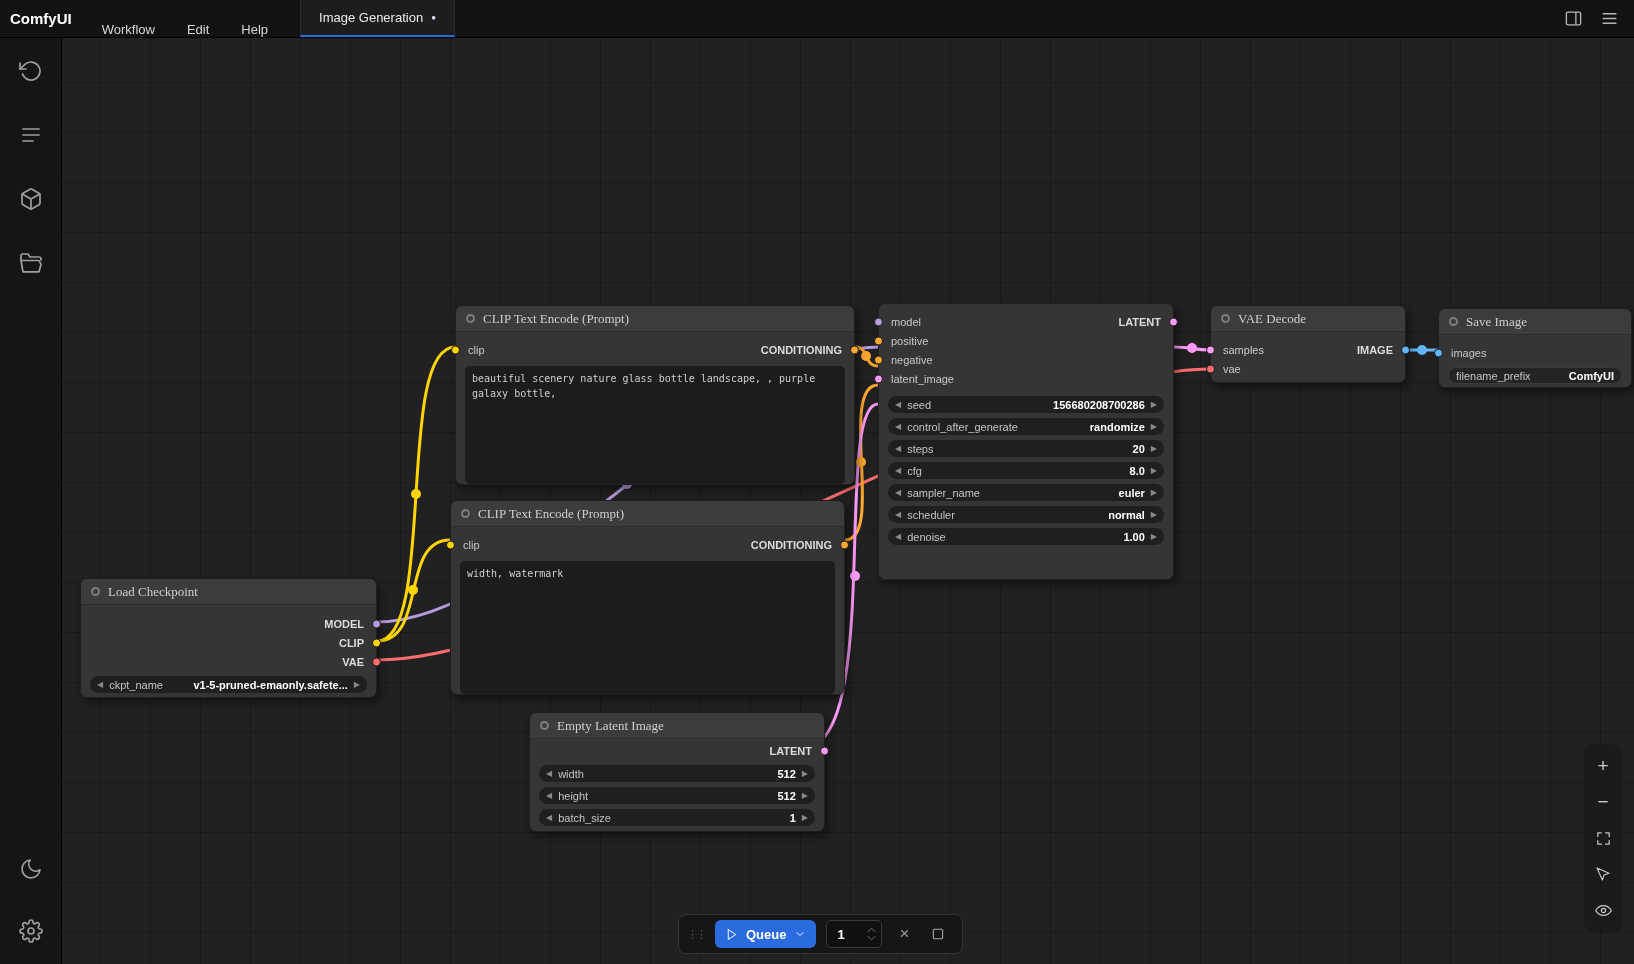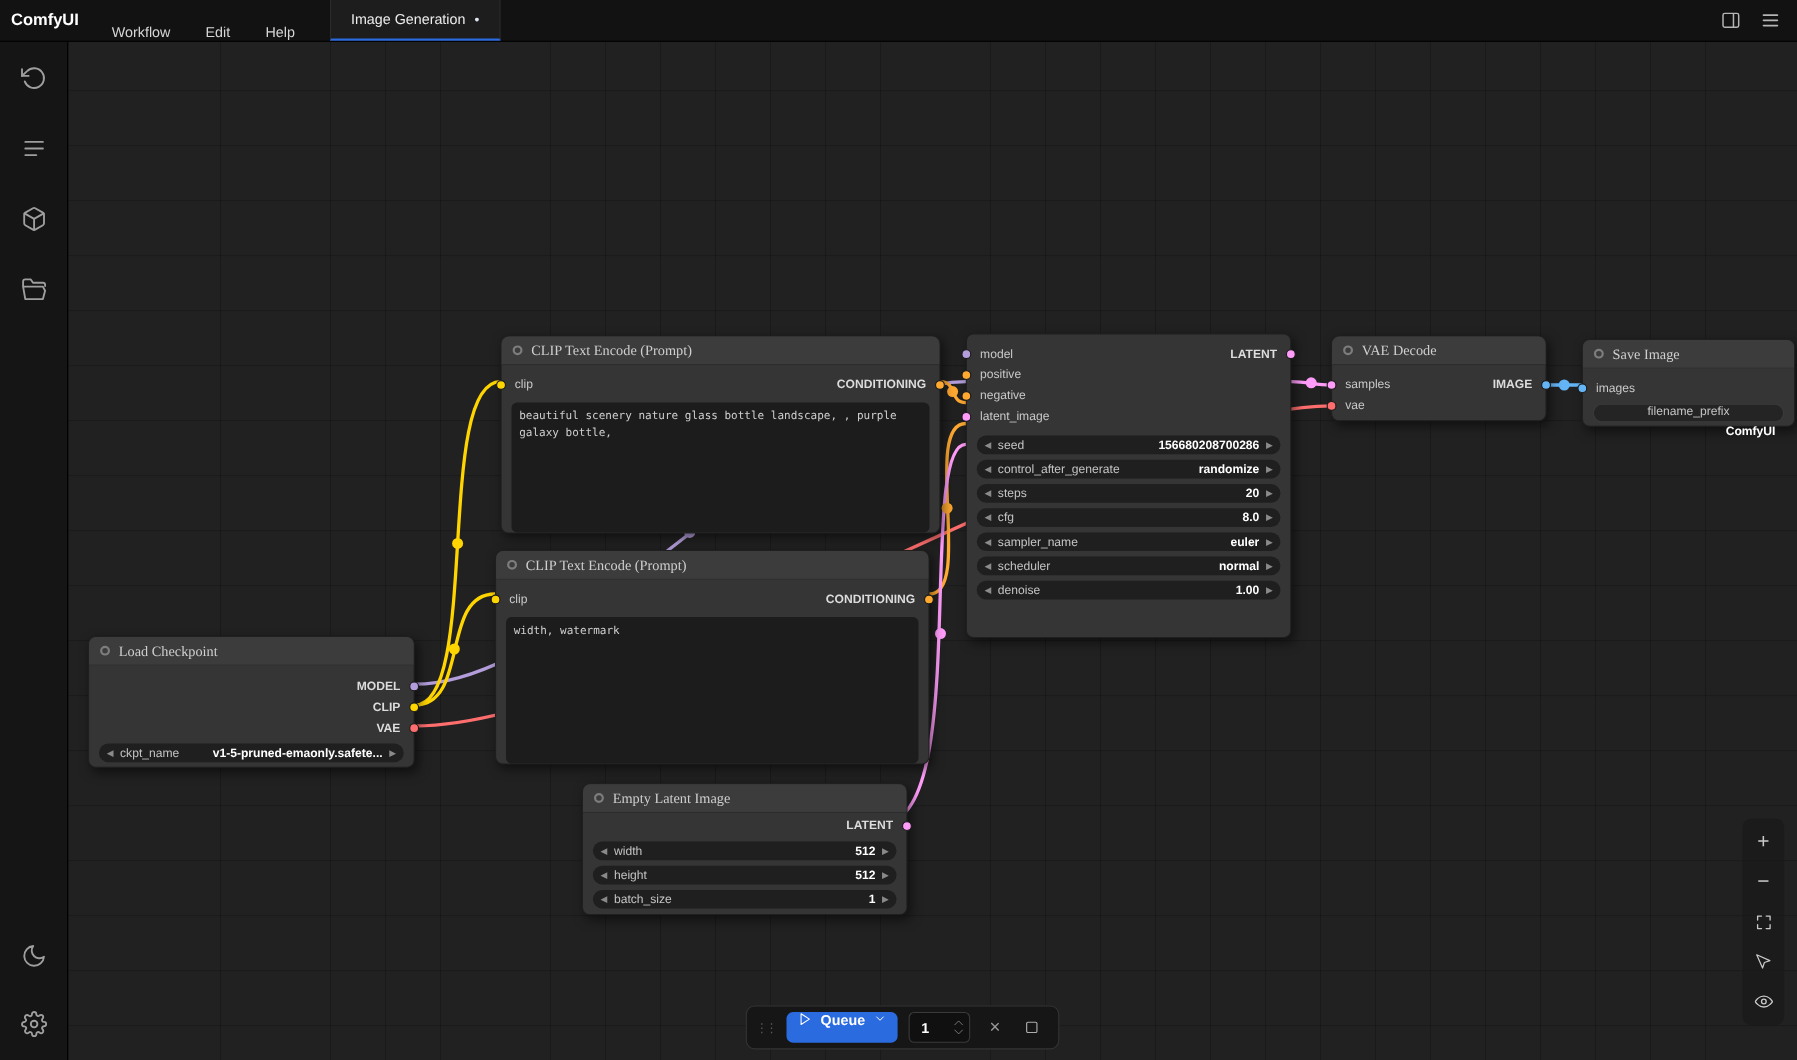--- a/index.html
+++ b/index.html
@@ -46,26 +46,26 @@
   .sdot.in { left:-5px; } .sdot.out { right:-5px; }
   .c-model{background:#b39ddb} .c-clip{background:#ffd500} .c-vae{background:#ff6e6e}
   .c-cond{background:#ffa931} .c-latent{background:#ff9cf9} .c-image{background:#64b5f6}
   .prompt-box { margin:7px 9px 9px 9px; background:#1c1c1c; border-radius:5px; padding:6px 7px;
     font-family:"DejaVu Sans Mono", monospace; font-size:10px; line-height:1.45; color:#cfcfcf; overflow:hidden; cursor:text; }
   .widgets { display:flex; flex-direction:column; gap:5px; padding:5px 9px; }
   .widget { height:17px; background:#1f1f1f; border-radius:9px; display:flex; align-items:center; gap:6px; padding:0 7px; font-size:11px; cursor:pointer; }
   .warr { color:#8a8a8a; font-size:8px; line-height:1; flex:0 0 auto; }
   .wlabel { color:#c4c4c4; white-space:nowrap; }
   .wvalue { margin-left:auto; color:#fff; font-weight:bold; white-space:nowrap; }
-  .widget.noarrow { background:#242424; border:1px solid #3a3a3a;flex-direction:column; }
+  .widget.noarrow { background:#242424; border:1px solid #3a3a3a; }
 
   
   .queue-bar { position:absolute; left:616px; top:876px; height:40px; background:#161616; border:1px solid #333; border-radius:8px; display:flex; align-items:center; gap:10px; padding:0 12px 0 8px; z-index:20; }
   .drag-handle { color:#5c5c5c; font-size:11px; letter-spacing:-2px; cursor:grab; user-select:none; }
-  .queue-btn { display:flex; gap:8px; height:28px; padding:0 10px; background:#2b6be0; border:none; border-radius:6px; color:#fff; font-size:13px; font-weight:600; font-family:"Liberation Sans", sans-serif; cursor:pointer; }
+  .queue-btn { display:flex; align-items:center; gap:8px; height:28px; padding:0 10px; background:#2b6be0; border:none; border-radius:6px; color:#fff; font-size:13px; font-weight:600; font-family:"Liberation Sans", sans-serif; cursor:pointer; }
   .queue-btn svg { stroke:#fff; fill:none; stroke-width:1.8; stroke-linecap:round; stroke-linejoin:round; }
   .batch-spin { height:28px; width:56px; background:#101010; border:1px solid #3a3a3a; border-radius:5px; display:flex; align-items:center; padding:0 5px 0 10px; cursor:text; }
   .batch-num { color:#fff; font-size:13px; font-weight:bold; flex:1; }
   .spin-arrows { display:flex; flex-direction:column; gap:2px; }
   .spin-arrows svg { stroke:#8a8a8a; fill:none; stroke-width:2; cursor:pointer; }
   .qbar-icon { width:24px; height:24px; display:flex; align-items:center; justify-content:center; color:#9a9a9a; font-size:17px; background:none; border:none; cursor:pointer; }
   .qbar-icon svg { stroke:#adadad; fill:none; stroke-width:1.8; }
 
   
   .zoom-panel { position:absolute; left:1522px; top:706px; width:38px; border-radius:8px; background:rgba(24,24,24,0.55); display:flex; flex-direction:column; align-items:center; gap:12px; padding:10px 0; z-index:20; }

